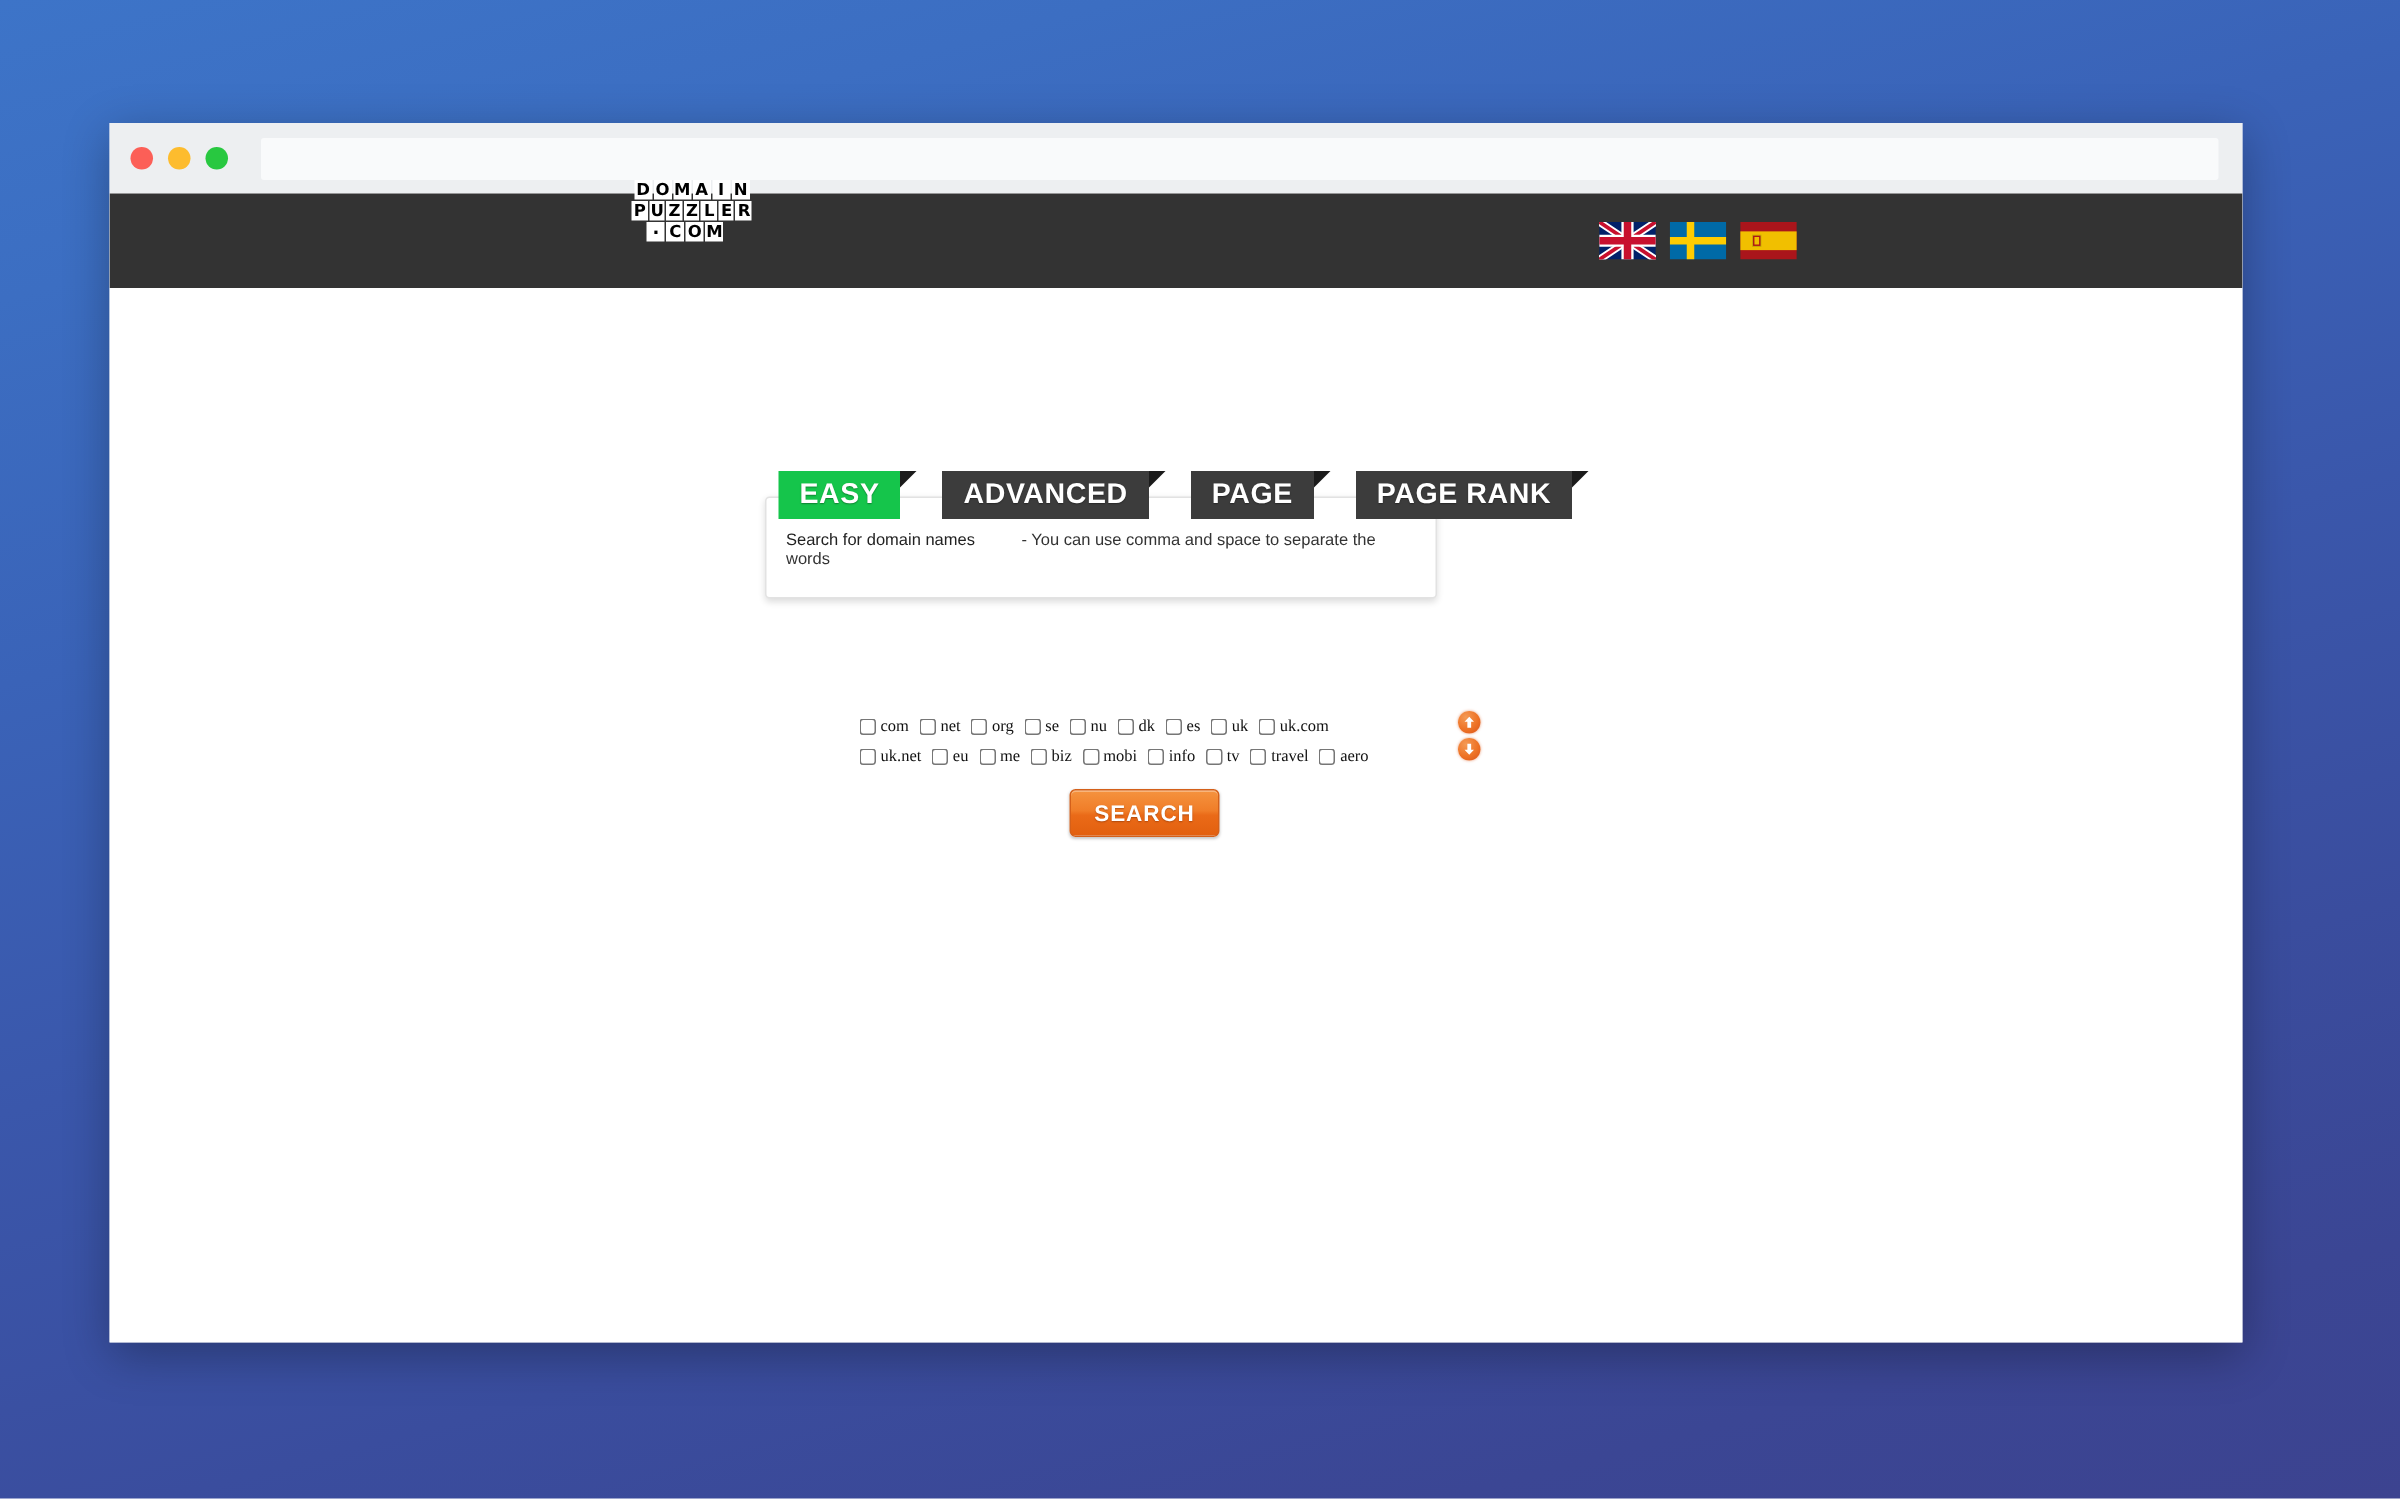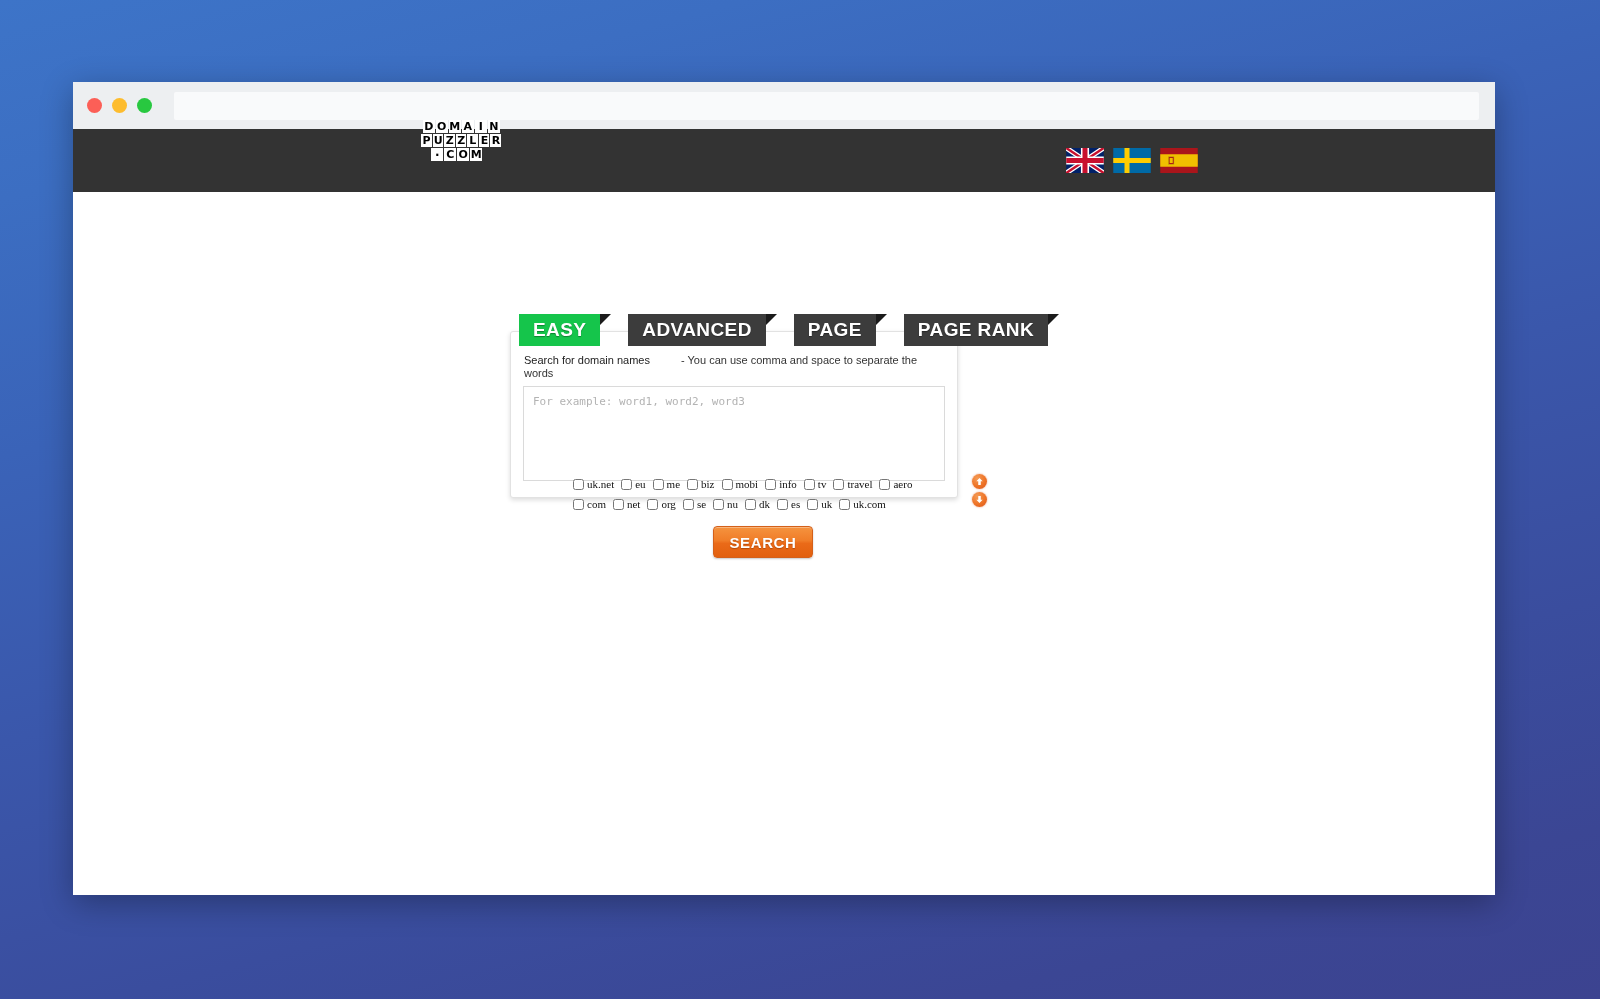--- a/index.html
+++ b/index.html
@@ -327,27 +327,64 @@
         <div class="tab">
           <span>PAGE RANK</span>
           <span class="fold"></span>
         </div>
       </div>
 
       <div class="panel">
         <div class="panel-label">
           <b>Search for domain names</b><span> - You can use comma and space to separate the words</span>
         </div>
-        <textarea class="searchbox" placeholder="For example: word1, word2, word3" style=""></textarea>
       </div>
 
       <div class="tlds">
         <div class="tld-row">
           <span class="tld">
               <input type="checkbox" style="">
+              <label>com</label>
+            </span>
+          <span class="tld">
+              <input type="checkbox" style="">
+              <label>net</label>
+            </span>
+          <span class="tld">
+              <input type="checkbox" style="">
+              <label>org</label>
+            </span>
+          <span class="tld">
+              <input type="checkbox" style="">
+              <label>se</label>
+            </span>
+          <span class="tld">
+              <input type="checkbox" style="">
+              <label>nu</label>
+            </span>
+          <span class="tld">
+              <input type="checkbox" style="">
+              <label>dk</label>
+            </span>
+          <span class="tld">
+              <input type="checkbox" style="">
+              <label>es</label>
+            </span>
+          <span class="tld">
+              <input type="checkbox" style="">
+              <label>uk</label>
+            </span>
+          <span class="tld">
+              <input type="checkbox" style="">
+              <label>uk.com</label>
+            </span>
+        </div>
+        <div class="tld-row">
+          <span class="tld">
+              <input type="checkbox" style="">
               <label>uk.net</label>
             </span>
           <span class="tld">
               <input type="checkbox" style="">
               <label>eu</label>
             </span>
           <span class="tld">
               <input type="checkbox" style="">
               <label>me</label>
             </span>
@@ -367,58 +404,20 @@
               <input type="checkbox" style="">
               <label>tv</label>
             </span>
           <span class="tld">
               <input type="checkbox" style="">
               <label>travel</label>
             </span>
           <span class="tld">
               <input type="checkbox" style="">
               <label>aero</label>
-            </span>
-        </div>
-        <div class="tld-row">
-          <span class="tld">
-              <input type="checkbox" style="">
-              <label>com</label>
-            </span>
-          <span class="tld">
-              <input type="checkbox" style="">
-              <label>net</label>
-            </span>
-          <span class="tld">
-              <input type="checkbox" style="">
-              <label>org</label>
-            </span>
-          <span class="tld">
-              <input type="checkbox" style="">
-              <label>se</label>
-            </span>
-          <span class="tld">
-              <input type="checkbox" style="">
-              <label>nu</label>
-            </span>
-          <span class="tld">
-              <input type="checkbox" style="">
-              <label>dk</label>
-            </span>
-          <span class="tld">
-              <input type="checkbox" style="">
-              <label>es</label>
-            </span>
-          <span class="tld">
-              <input type="checkbox" style="">
-              <label>uk</label>
-            </span>
-          <span class="tld">
-              <input type="checkbox" style="">
-              <label>uk.com</label>
             </span>
         </div>
       </div>
 
       <div class="arrows">
         <div class="arrow-btn">
           <svg width="9" height="9" viewBox="0 0 10 10">
               <polygon points="5,1 8.5,4.6 6.4,4.6 6.4,9 3.6,9 3.6,4.6 1.5,4.6" fill="#ffffff"></polygon>
             </svg>
         </div>

